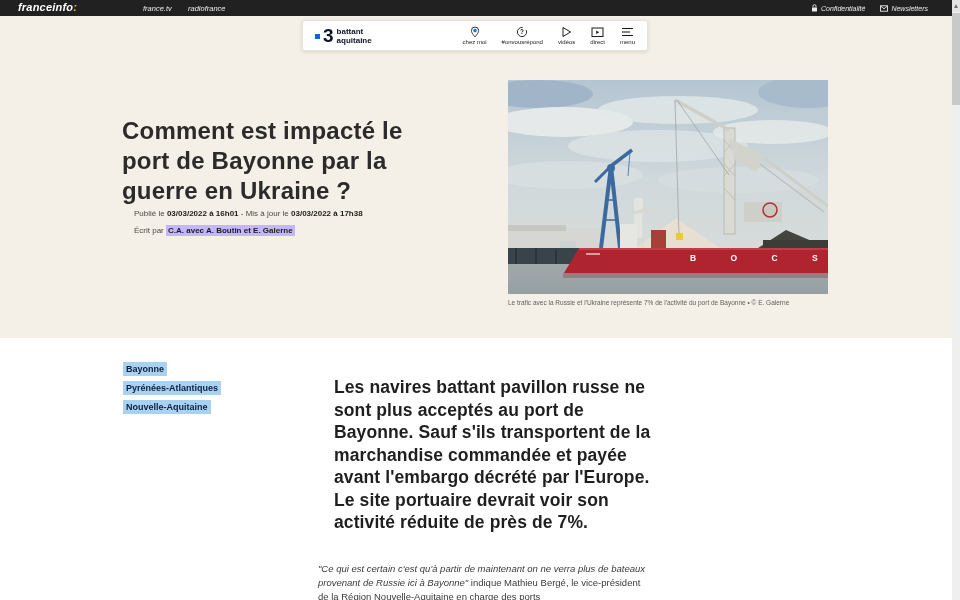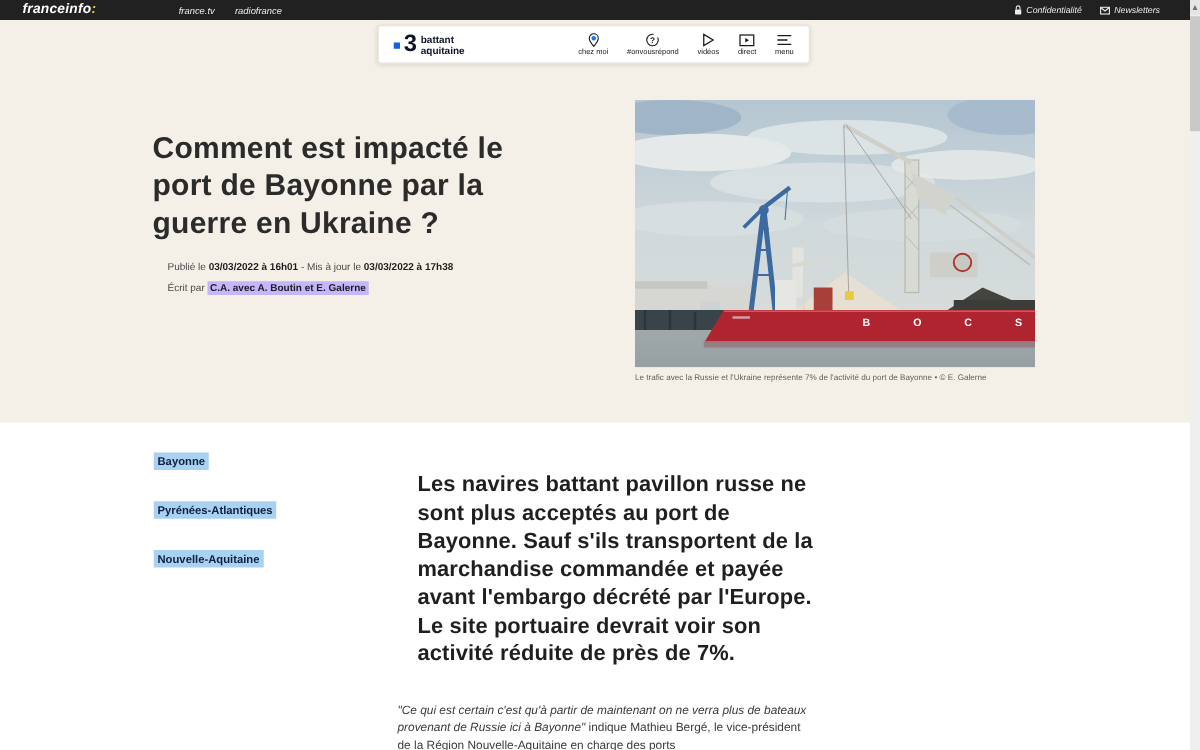--- a/index.html
+++ b/index.html
@@ -35,35 +35,35 @@
   .logo { display:flex; align-items:flex-start; gap:3px; cursor:pointer; }
   .logo-dot { width:5px; height:5px; background:#1460e2; margin-top:9px; }
   .logo-3 { font-size:19px; font-weight:bold; color:#0c1327; line-height:21px; }
   .logo-region { font-size:8px; font-weight:bold; color:#0c1327; line-height:9px; padding-top:2px; }
   .navitems { margin-left:auto; display:flex; gap:15px; align-items:flex-end; }
   .navitem { display:flex; flex-direction:column; align-items:center; gap:1px; cursor:pointer; }
   .navicon { height:12px; display:flex; align-items:center; justify-content:center; }
   .navlabel { font-size:6px; color:#1a1a1a; white-space:nowrap; }
 
   
-  .title { position:absolute; left:122px; top:88px; width:318px; font-size:24px; line-height:30px;
+  .title { position:absolute; left:122px; top:100px; width:318px; font-size:24px; line-height:30px;
     font-weight:bold; color:#2b2b2b; letter-spacing:.2px; }
   .meta { position:absolute; left:122px; font-size:8px; color:#4a4a4a;padding-left:12px; }
   .meta1 { top:193px; }
   .meta2 { top:210px; }
   .meta b { color:#1c1c1c; }
   .authors-hl { background:#c4b5fd; font-weight:bold; color:#1c1c1c; padding:1px 2px; }
 
   .photo { position:absolute; left:508px; top:64px; width:320px; height:214px; overflow:hidden; }
   .caption { position:absolute; left:508px; top:283px; width:320px; font-size:6.5px; color:#606060; }
 
   
   .tags { position:absolute; left:123px; top:362px; }
   .tag { display:table; background:#a8d1f2; color:#0f1f3e; font-weight:bold; font-size:9px;
-    padding:2px 3px; margin-bottom:25px; cursor:pointer; }
+    padding:2px 3px; margin-bottom:5px; cursor:pointer; }
 
   .lead { position:absolute; left:318px; top:360px; width:328px; font-size:17.5px; font-weight:bold;
     color:#1f1f1f; line-height:22.5px; letter-spacing:.1px; }
 
   .quote { position:absolute; left:318px; top:562px; width:333px; font-size:9.5px; color:#3a3a3a; line-height:14px; }
   .quote .q { font-style:italic; }
 
   svg text { font-family:"Liberation Sans", sans-serif; }
 </style>
 </head>

